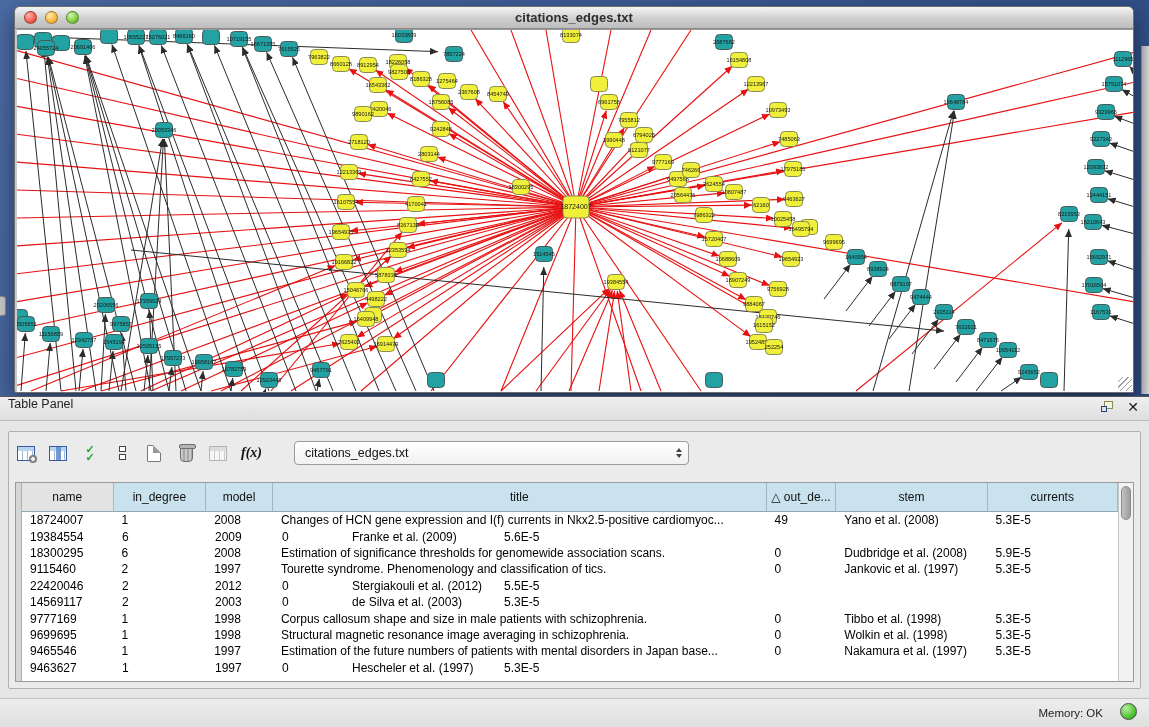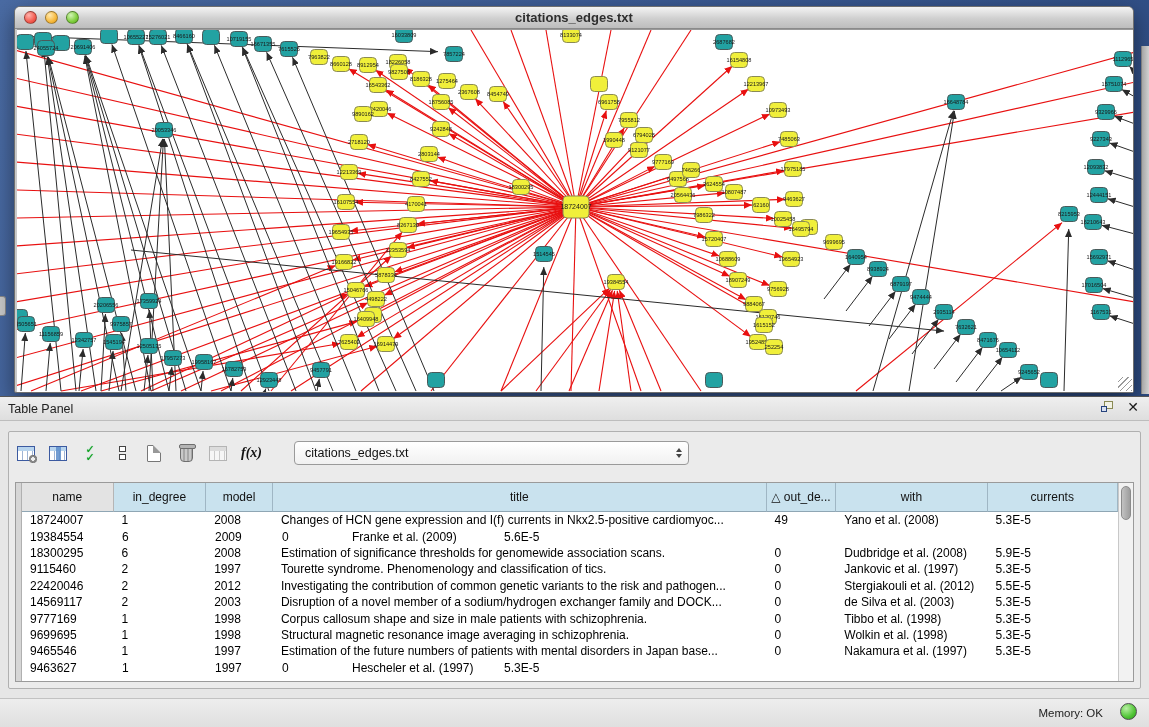--- a/index.html
+++ b/index.html
@@ -27,21 +27,21 @@
   .light.yellow{background:radial-gradient(circle at 35% 30%,#ffe9b0,#f7b93c 60%,#d99a1d);}
   .light.green{background:radial-gradient(circle at 35% 30%,#d2f5b5,#7fce3e 60%,#57a81c);}
   .net-canvas{position:absolute;left:2px;top:22px;width:1116px;height:363px;background:#ffffff;overflow:hidden;border-top:1px solid #999;}
   .net-canvas svg{display:block;}
   .resize-grip{position:absolute;right:1px;bottom:1px;width:14px;height:14px;
     background:repeating-linear-gradient(135deg,transparent 0 3px,#9a9a9a 3px 4px);}
 
   
   .table-panel{position:absolute;left:0;top:396px;width:1149px;height:331px;background:#e6e6e6;border-top:1px solid #555;}
   .panel-header{position:relative;height:24px;background:linear-gradient(#efefef,#dedede);
-    border-bottom:1px solid #bdbdbd;display:flex;align-items:center;padding:0 8px;}
+    border-bottom:1px solid #bdbdbd;display:flex;align-items:flex-start;padding:0 8px;}
   .panel-title{font-size:12.5px;color:#222;}
   .panel-header-icons{position:absolute;right:10px;top:3px;display:flex;gap:12px;align-items:center;}
   .float-icon{position:relative;width:14px;height:12px;}
   .float-icon .sq1{position:absolute;left:3px;top:0;width:9px;height:8px;border:1px solid #8a8a54;background:#f2f2e4;}
   .float-icon .sq2{position:absolute;left:0;top:5px;width:6px;height:6px;border:1px solid #27437c;background:#d8e0f0;}
   .close-icon{font-size:14px;font-weight:700;color:#1a1a1a;line-height:14px;}
 
   .panel-body{position:absolute;left:8px;top:34px;width:1133px;height:258px;
     background:#ebebeb;border:1px solid #b0b0b0;border-radius:2px;}
   .toolbar{display:flex;align-items:center;height:42px;padding:0 8px;gap:14px;}
@@ -588,21 +588,21 @@
 
       <div class="tbl-wrap">
         <div class="tbl-gutter"></div>
         <div class="tbl-main">
           <div class="thead" id="thead">
               <div class="th c0 first">name</div>
               <div class="th c1">in_degree</div>
               <div class="th c2">model</div>
               <div class="th c3">title</div>
               <div class="th c4">△ out_de...</div>
-              <div class="th c5">with</div>
+              <div class="th c5">stem</div>
               <div class="th c6">currents</div>
             </div>
           <div id="tbody">
               <div class="trow">
                 <div class="td c0">18724007</div>
                 <div class="td c1">1</div>
                 <div class="td c2">2008</div>
                 <div class="td c3">Changes of HCN gene expression and I(f) currents in Nkx2.5-positive cardiomyoc...</div>
                 <div class="td c4">49</div>
                 <div class="td c5">Yano et al. (2008)</div>
@@ -631,30 +631,28 @@
                 <div class="td c2">1997</div>
                 <div class="td c3">Tourette syndrome. Phenomenology and classification of tics.</div>
                 <div class="td c4">0</div>
                 <div class="td c5">Jankovic et al. (1997)</div>
                 <div class="td c6">5.3E-5</div>
               </div>
               <div class="trow">
                 <div class="td c0">22420046</div>
                 <div class="td c1">2</div>
                 <div class="td c2">2012</div>
-                <div class="td c3">Investigating the contribution of common genetic variants to the risk and pathogen...</div>
                 <div class="td c4">0</div>
                 <div class="td c5">Stergiakouli et al. (2012)</div>
                 <div class="td c6">5.5E-5</div>
               </div>
               <div class="trow">
                 <div class="td c0">14569117</div>
                 <div class="td c1">2</div>
                 <div class="td c2">2003</div>
-                <div class="td c3">Disruption of a novel member of a sodium/hydrogen exchanger family and DOCK...</div>
                 <div class="td c4">0</div>
                 <div class="td c5">de Silva et al. (2003)</div>
                 <div class="td c6">5.3E-5</div>
               </div>
               <div class="trow">
                 <div class="td c0">9777169</div>
                 <div class="td c1">1</div>
                 <div class="td c2">1998</div>
                 <div class="td c3">Corpus callosum shape and size in male patients with schizophrenia.</div>
                 <div class="td c4">0</div>

